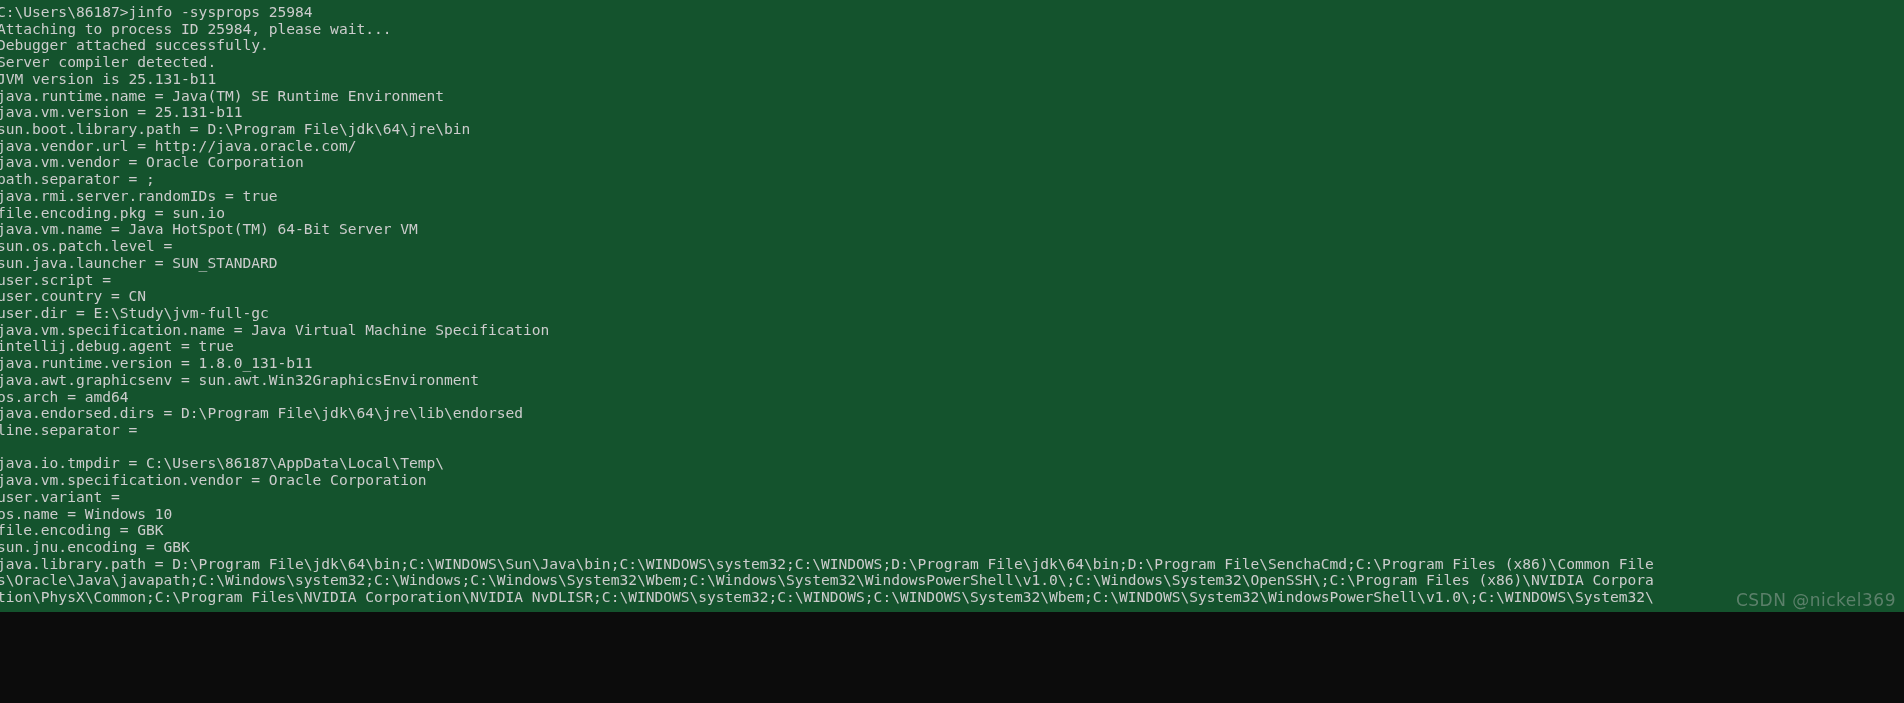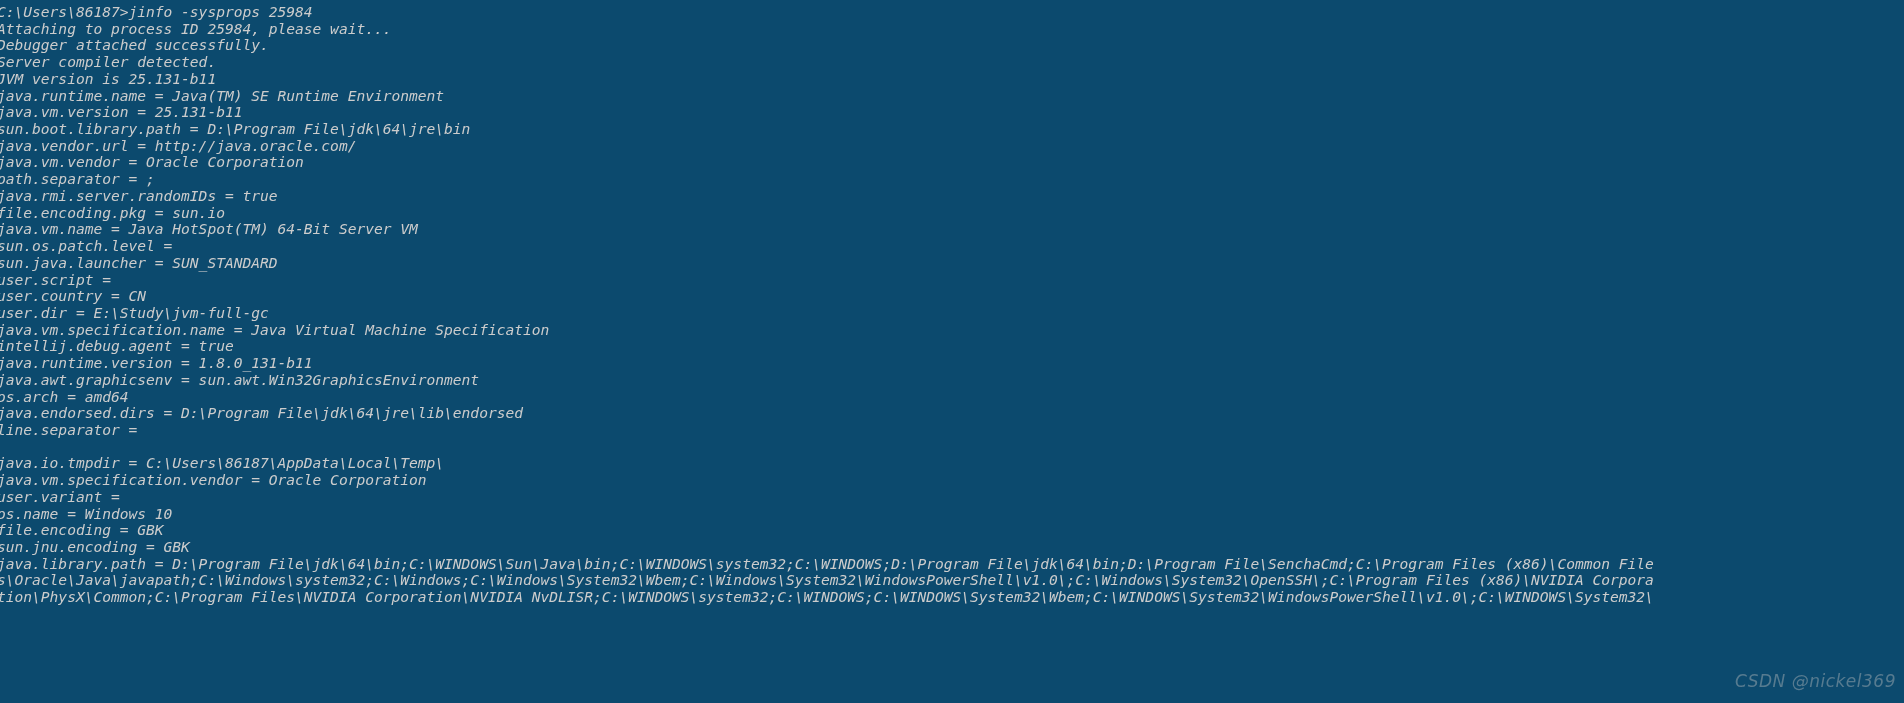--- a/index.html
+++ b/index.html
@@ -10,25 +10,24 @@
   }
   body {
     width: 1904px;
     height: 703px;
     overflow: hidden;
     font-family: "DejaVu Sans Mono", "Liberation Mono", monospace;
   }
   #terminal {
     position: relative;
     width: 1904px;
-    height: 703px;
-    background: #0c4a6e;
+    height: 612px;
+    background: #14532d;
     color: #cccccc;
     overflow: hidden;
-    font-style: italic;
   }
   .console-lines {
     position: absolute;
     top: 4px;
     left: -3px;
     width: 1910px;
     font-size: 14.6px;
     line-height: 16.73px;
     letter-spacing: -0.02px;
     white-space: pre;
@@ -38,21 +37,21 @@
   .line {
     white-space: pre;
     height: 16.73px;
     overflow: hidden;
     color: #cccccc;
   }
   .line.blank { color: transparent; }
   .watermark {
     position: absolute;
     right: 8px;
-    bottom: 12px;
+    bottom: 2px;
     font-family: "DejaVu Sans", "Liberation Sans", sans-serif;
     font-size: 17px;
     color: rgba(190,190,190,0.42);
     letter-spacing: 0.5px;
     pointer-events: none;
     white-space: nowrap;
   }
 </style>
 </head>
 <body>

